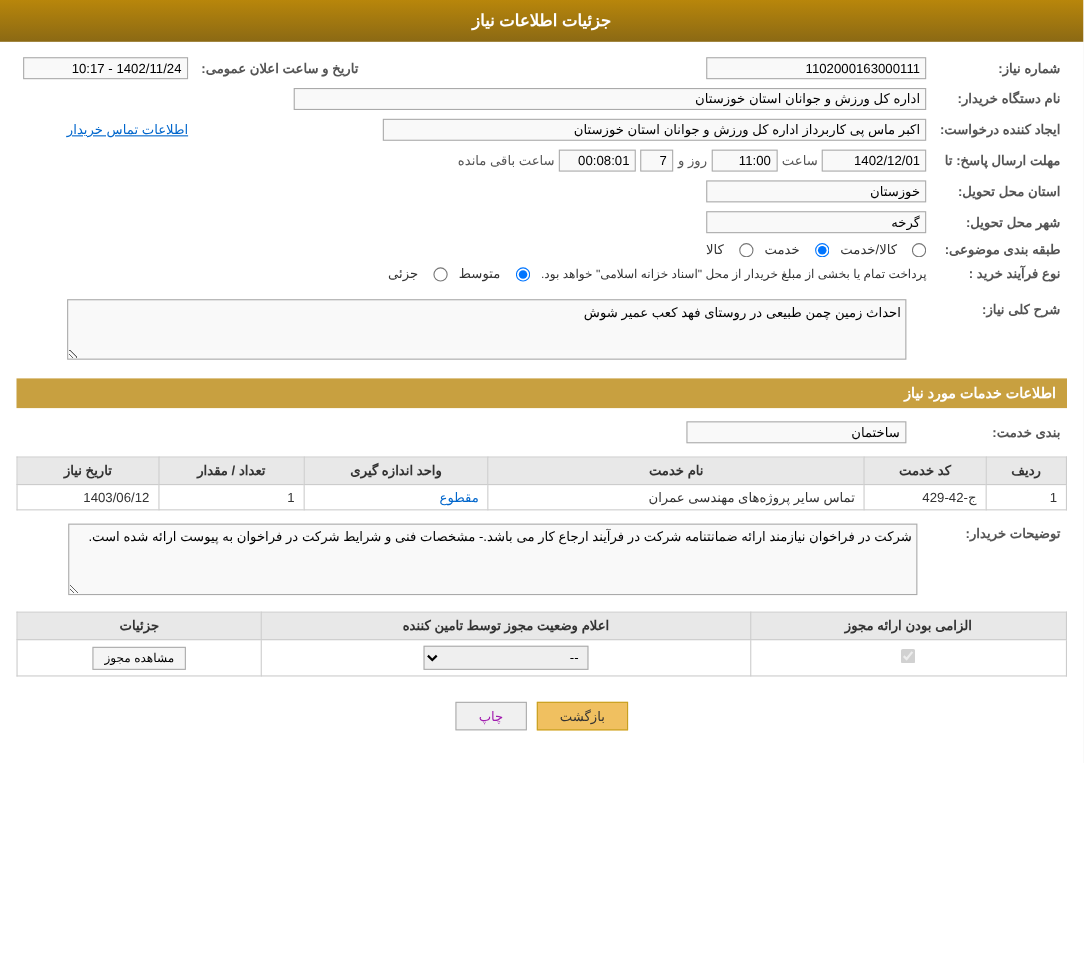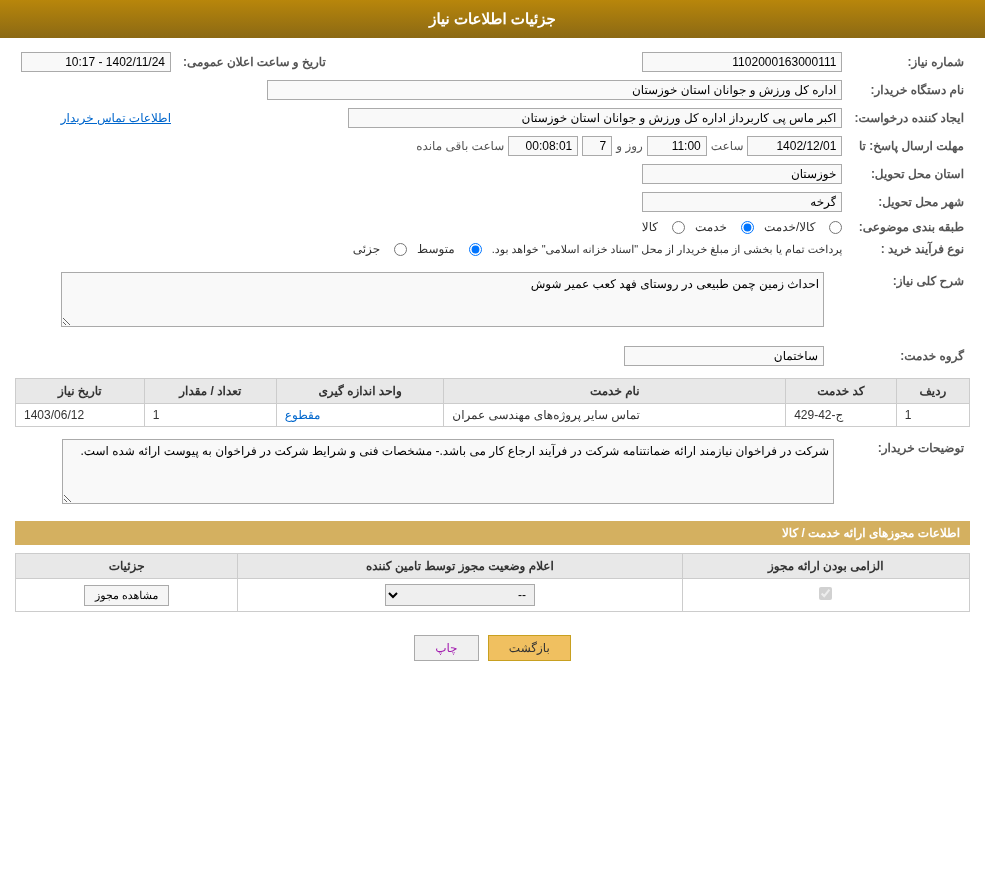--- a/index.html
+++ b/index.html
@@ -129,21 +129,21 @@
     .data-table th {
       background: #e8e8e8;
       border: 1px solid #ccc;
       padding: 5px 8px;
       text-align: center;
       font-weight: bold;
     }
     .data-table td {
       border: 1px solid #ccc;
       padding: 4px 8px;
-      text-align: left;
+      text-align: right;
     }
     .data-table tr:nth-child(even) {
       background: #f9f9f9;
     }
     .license-table {
       width: 100%;
       border-collapse: collapse;
       margin: 8px 0;
       font-size: 12px;
     }
@@ -313,25 +313,26 @@
       <tbody>
           <tr>
         <td class="label-cell" style="vertical-align:top; padding-top:6px;">شرح کلی نیاز:</td>
         <td class="value-cell">
           <textarea class="textarea-field" readonly="" style="">احداث زمین چمن طبیعی در روستای فهد کعب عمیر شوش</textarea>
         </td>
       </tr>
     </tbody>
       </table>
 
+    <div class="section-title">اطلاعات خدمات مورد نیاز</div>
 
     <table class="info-table">
       <tbody>
           <tr>
-        <td class="label-cell" style="width:140px;">گروه خدمت:</td>
+        <td class="label-cell" style="width:140px;">بندی خدمت:</td>
         <td class="value-cell">
           <input type="text" readonly="" style="width: 200px;" value="ساختمان">
         </td>
       </tr>
     </tbody>
       </table>
 
     <table class="data-table">
       <thead>
         <tr>
@@ -359,21 +360,20 @@
       <tbody>
           <tr>
         <td class="label-cell" style="vertical-align:top; padding-top:6px; width:130px;">توضیحات خریدار:</td>
         <td class="value-cell">
           <textarea class="textarea-field" readonly="" style="height: 65px;">شرکت در فراخوان نیازمند ارائه ضمانتنامه شرکت در فرآیند ارجاع کار می باشد.- مشخصات فنی و شرایط شرکت در فراخوان به پیوست ارائه شده است.</textarea>
         </td>
       </tr>
     </tbody>
       </table>
 
-    <div class="section-subtitle">اطلاعات مجوزهای ارائه خدمت / کالا</div>
 
 
     <table class="license-table">
       <thead>
         <tr>
           <th>الزامی بودن ارائه مجوز</th>
           <th>اعلام وضعیت مجوز توسط تامین کننده</th>
           <th>جزئیات</th>
         </tr>
       </thead>

